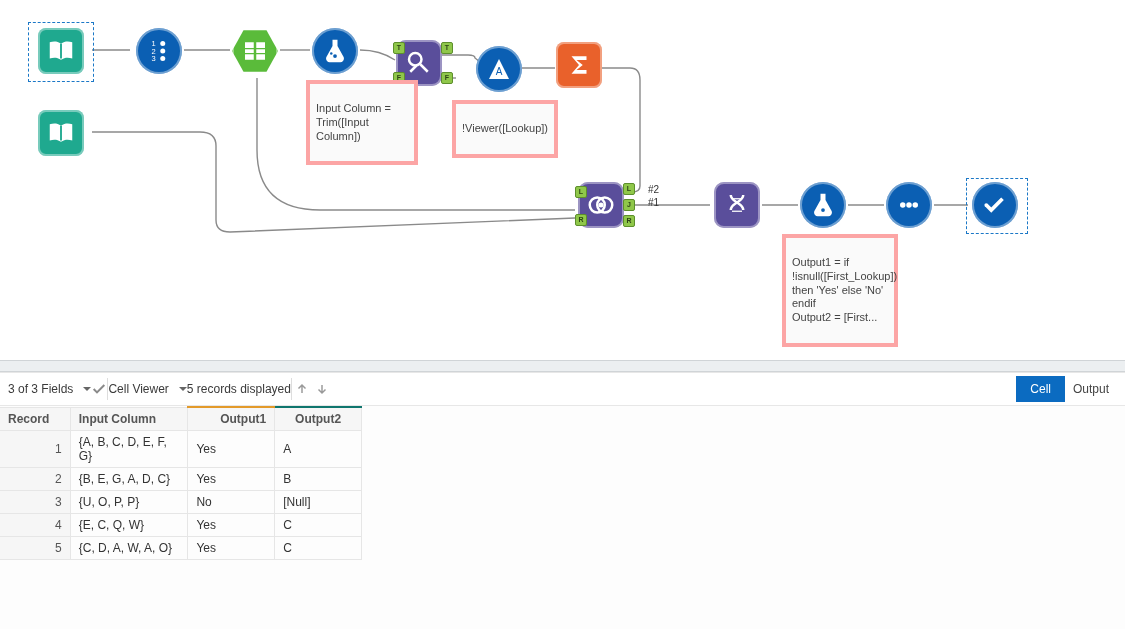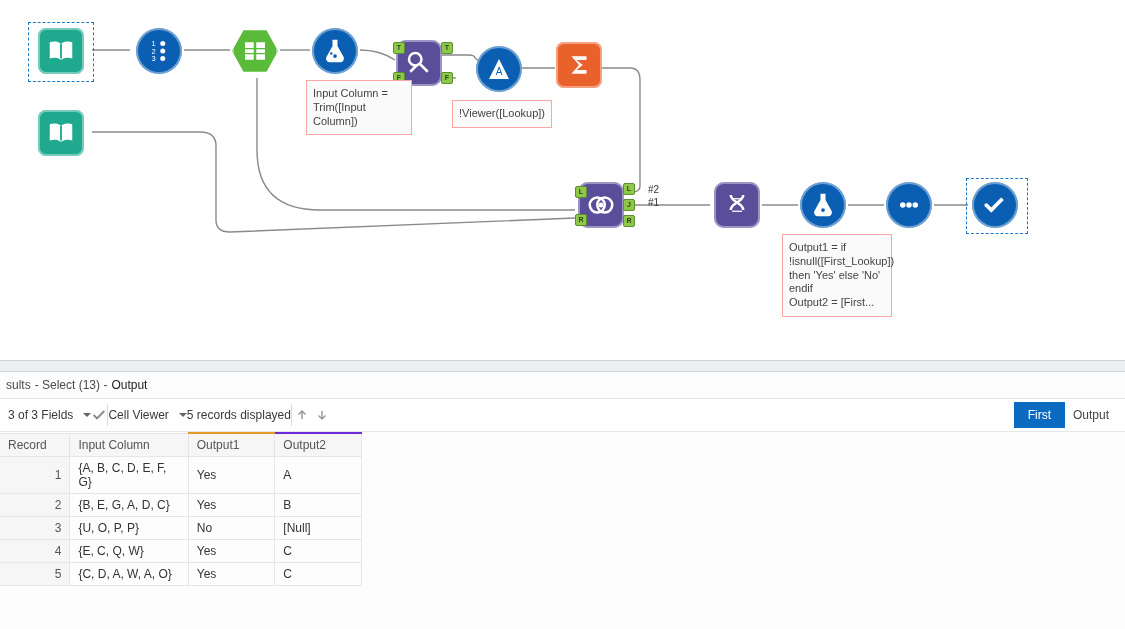--- a/index.html
+++ b/index.html
@@ -49,24 +49,24 @@
   .tool-orange { background:#e9612b; }
   .tool svg { width: 30px; height: 30px; }
   .selected-outline {
     position:absolute;
     border:1px dashed #1b78c7;
     pointer-events:none;
   }
   .anno {
     position:absolute;
     background:#fafafa;
-    border:1px solid #fca5a5;
+    border:4px solid #fca5a5;
     font-size:11px;
     line-height:1.25;
-    padding:6px 6px;
+    padding:18px 6px;
     color:#444;
   }
   .port-label {
     position:absolute;
     font-size:10px;
     color:#333;
   }
   
   .port {
     position:absolute;
@@ -177,23 +177,24 @@
     border-bottom:1px solid #e6e6e6;
     padding:4px 8px;
     text-align:left;
     font-weight:400;
     color:#333;
   }
   table.results thead th {
     background:#f6f6f6;
     color:#555;
     border-top:1px solid #e6e6e6;
-  }
-  table.results thead th.hdr-out1 { border-top:2px solid #e39a2a; }
-  table.results thead th.hdr-out2 { border-top:2px solid #6d28d9; }
+    font-weight:bold;
+  }
+  table.results thead th.hdr-out1 { border-top:2px solid #e39a2a;text-align:right; }
+  table.results thead th.hdr-out2 { border-top:2px solid #0f766e;text-align:center; }
   table.results td.record {
     background:#f6f6f6;
     text-align:right;
     width:58px;
     color:#555;
   }
   .null-val { color:#6f7fbd; }
 </style>
 </head>
 <body>
@@ -350,25 +351,20 @@
 
   <div class="anno" style="left:306px;top:80px;width:92px">Input Column = Trim([Input Column])</div>
   <div class="anno" style="left:452px;top:100px">!Viewer([Lookup])</div>
   <div class="anno" style="left:782px;top:234px;width:96px;white-space:pre-line">Output1 = if !isnull([First_Lookup]) then 'Yes' else 'No' endif
 Output2 = [First...</div>
 </div>
 
 <div class="results-panel">
   <div class="results-sep"></div>
 
-  <div class="results-title">
-    <span>sults</span>
-    <span> - Select (13) - </span>
-    <span class="strong">Output</span>
-  </div>
 
   <div class="results-toolbar">
     <div class="tb-item dropdown-chev">
       <span>3 of 3 Fields</span>
     </div>
     <span class="check-icon">
       <svg viewBox="0 0 24 24">
           <path fill="none" stroke="#8a8a8a" stroke-width="3" d="M4 12l5 5 11-11"></path>
         </svg>
     </span>
@@ -386,21 +382,21 @@
         </svg>
     </div>
     <div class="arrow-btn">
       <svg width="14" height="14" viewBox="0 0 24 24">
           <path fill="none" stroke="#999" stroke-width="2.5" d="M12 5v14M6 13l6 6 6-6"></path>
         </svg>
     </div>
 
     <div class="spacer-flex"></div>
 
-    <div class="tab-data">First</div>
+    <div class="tab-data">Cell</div>
     <div class="tab-meta">Output</div>
   </div>
 
   <table class="results">
     <thead>
       <tr>
         <th>Record</th>
         <th style="width:120px">Input Column</th>
         <th class="hdr-out1" style="width:78px">Output1</th>
         <th class="hdr-out2" style="width:78px">Output2</th>

